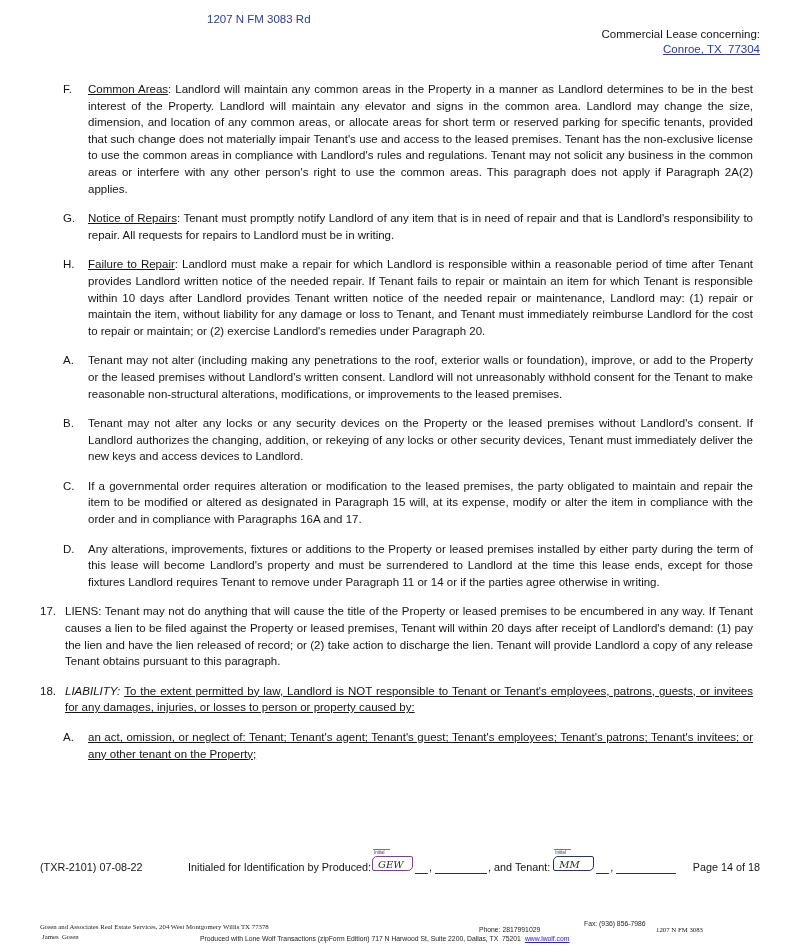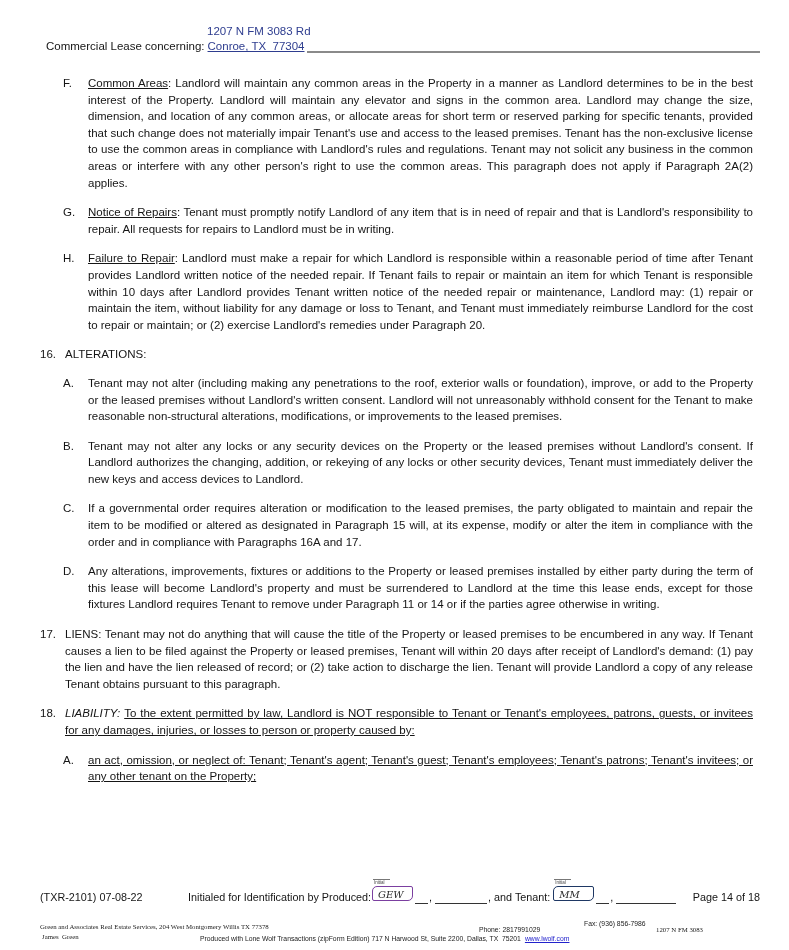--- a/index.html
+++ b/index.html
@@ -5,40 +5,40 @@
   * { box-sizing: border-box; }
   html,body { margin:0; padding:0; background:#e8e8e8; }
   .page {
     width:789px; height:950px; margin:0 auto; position:relative;
     background:#ffffff; overflow:hidden;
     font-family:"Liberation Sans", sans-serif;
     font-size:11.5px; color:#151515;
   }
 
   
-  .header { padding-top:24px; }
+  .header { padding-top:12px; }
   .addr1 { margin-left:207px; color:#2e3d8f; line-height:15px; white-space:pre; }
-  .header-row { display:flex; align-items:flex-end; margin:0 29px 0 46px; line-height:15px; }
+  .header-row { display:flex; align-items:flex-end; margin:0 29px 0 46px; line-height:15px;flex-direction:column; }
   .hlabel { white-space:pre; color:#151515; }
   .addr2 { color:#2e3d8f; text-decoration:underline; white-space:pre; margin-left:3px; }
   .header-rule { flex:1; border-bottom:2px solid #8a8a8a; margin-bottom:1px; margin-left:2px; }
 
   
   .main { margin:21px 36px 0 40px; }
   .para { display:flex; margin-bottom:13px; line-height:16.6px; }
   .para.sub { margin-left:23px; }
   .para .marker { flex:0 0 25px; }
   .para p { margin:0; flex:1; text-align:justify; }
   .para.heading { margin-bottom:12px; }
   .u { text-decoration:underline; }
   .lbl { margin-right:4px;font-style:italic; }
 
   
   .footer-row {
-    position:absolute; left:40px; right:29px; top:886px;
+    position:absolute; left:40px; right:29px; top:856px;
     display:flex; align-items:flex-end; font-size:10.8px; line-height:14px;
   }
   .form-code { flex:0 0 148px; }
   .page-label { margin-left:auto; }
   .blank { display:inline-block; border-bottom:1px solid #333; height:12px; vertical-align:bottom; margin:0 1px; }
   .b1 { width:13px; } .b2 { width:52px; } .b3 { width:60px; }
   .comma { margin-right:2px; }
   .initial-widget { display:inline-block; position:relative; margin:0 1px; vertical-align:bottom; }
   .tab {
     position:absolute; top:-7px; left:1px; font-size:4.5px; color:#444;
@@ -91,24 +91,20 @@
     <div class="para sub">
       <span class="marker">G.</span>
       <p><span class="u">Notice of Repairs</span><span>: Tenant must promptly notify Landlord of any item that is in need of repair and that is Landlord's responsibility to repair. All requests for repairs to Landlord must be in writing.</span></p>
     </div>
 
     <div class="para sub">
       <span class="marker">H.</span>
       <p><span class="u">Failure to Repair</span><span>: Landlord must make a repair for which Landlord is responsible within a reasonable period of time after Tenant provides Landlord written notice of the needed repair. If Tenant fails to repair or maintain an item for which Tenant is responsible within 10 days after Landlord provides Tenant written notice of the needed repair or maintenance, Landlord may: (1) repair or maintain the item, without liability for any damage or loss to Tenant, and Tenant must immediately reimburse Landlord for the cost to repair or maintain; or (2) exercise Landlord's remedies under Paragraph 20.</span></p>
     </div>
 
-    <div class="para heading">
-      <span class="marker">16.</span>
-      <p><span>ALTERATIONS:</span></p>
-    </div>
 
     <div class="para sub">
       <span class="marker">A.</span>
       <p><span>Tenant may not alter (including making any penetrations to the roof, exterior walls or foundation), improve, or add to the Property or the leased premises without Landlord's written consent. Landlord will not unreasonably withhold consent for the Tenant to make reasonable non-structural alterations, modifications, or improvements to the leased premises.</span></p>
     </div>
 
     <div class="para sub">
       <span class="marker">B.</span>
       <p><span>Tenant may not alter any locks or any security devices on the Property or the leased premises without Landlord's consent. If Landlord authorizes the changing, addition, or rekeying of any locks or other security devices, Tenant must immediately deliver the new keys and access devices to Landlord.</span></p>
     </div>

